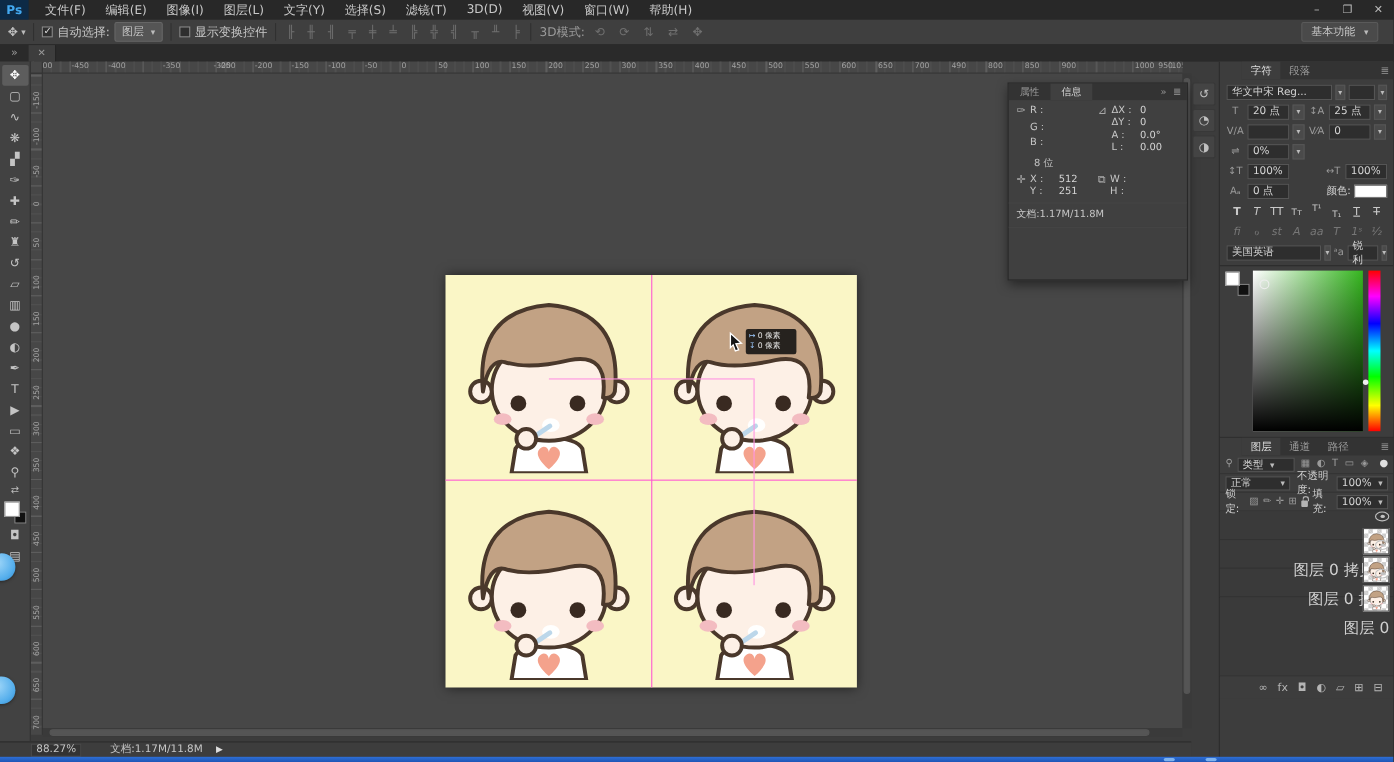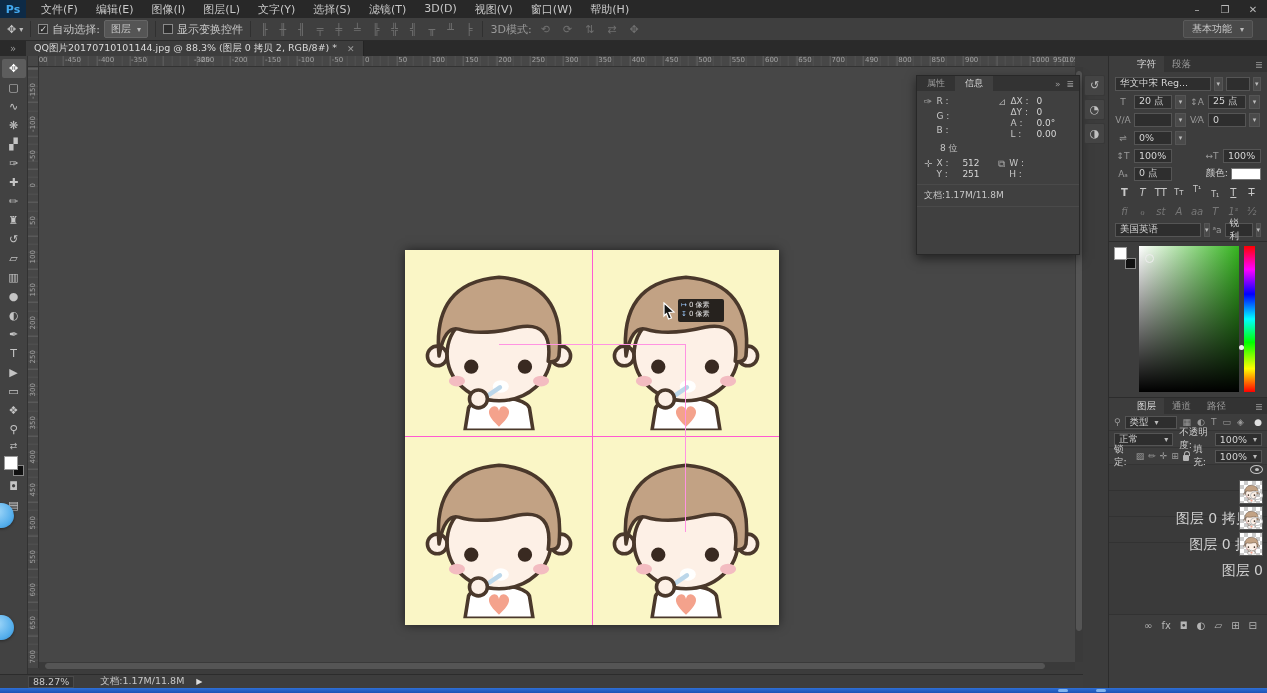--- a/index.html
+++ b/index.html
@@ -265,30 +265,29 @@
       </span>
     <span class="workspace-btn">
       <span>基本功能</span>
       <span class="caret">▾</span>
     </span>
   </div>
 
   <div class="tabbar">
     <span class="tab-overflow">»</span>
     <span class="doc-tab">
-      <span>QQ图片20170710101144.jpg @ 88.3% (图层 0 拷贝 2, RGB/8#) *</span>
       <span class="tab-close">✕</span>
     </span>
   </div>
 
   <div class="hruler" id="hruler">
       <span class="hlab" style="left: 1.7px;">-500</span>
       <span class="hlab" style="left: 35.03px;">-450</span>
       <span class="hlab" style="left: 68.36px;">-400</span>
-      <span class="hlab" style="left: 101px;">-350</span>
+      <span class="hlab" style="left: 118px;">-350</span>
       <span class="hlab" style="left: 135.02px; margin-left: 29px;">-300</span>
       <span class="hlab" style="left: 168.35px;">-250</span>
       <span class="hlab" style="left: 201.68px;">-200</span>
       <span class="hlab" style="left: 235.01px;">-150</span>
       <span class="hlab" style="left: 268.34px;">-100</span>
       <span class="hlab" style="left: 301.67px;">-50</span>
       <span class="hlab" style="left: 335px;">0</span>
       <span class="hlab" style="left: 368.33px;">50</span>
       <span class="hlab" style="left: 401.66px;">100</span>
       <span class="hlab" style="left: 434.99px;">150</span>

